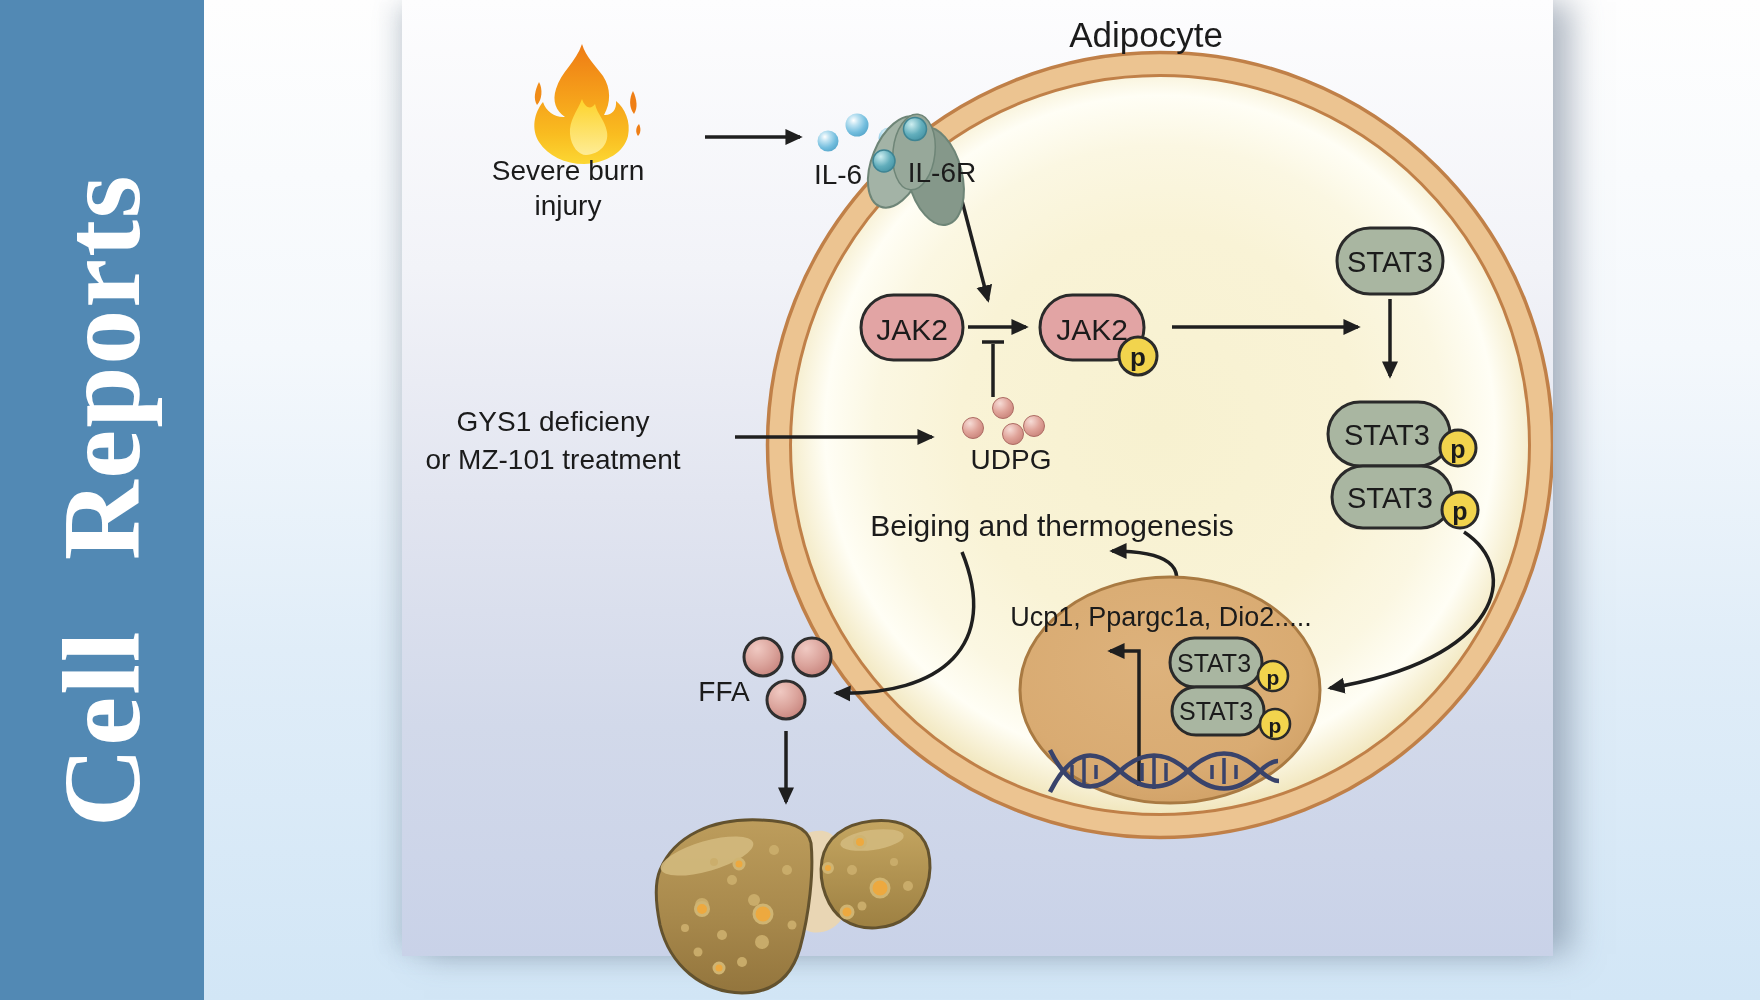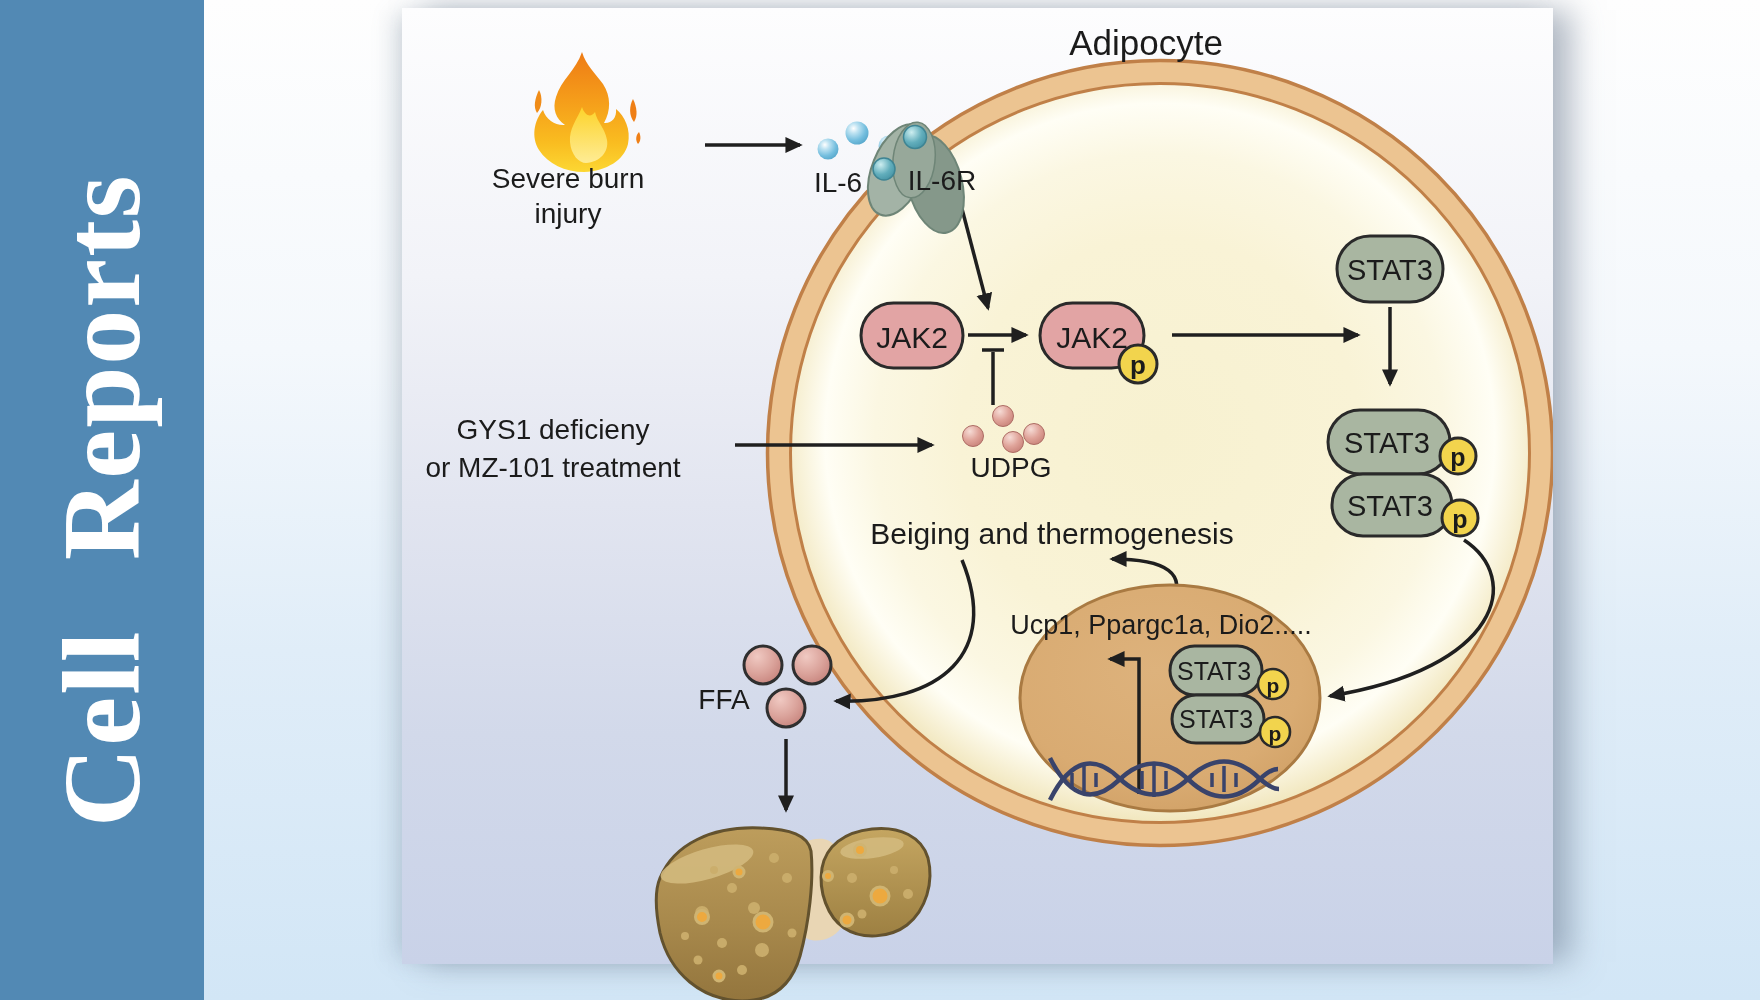--- a/index.html
+++ b/index.html
@@ -12,21 +12,21 @@
     position:absolute; left:0; top:0; width:204px; height:1000px;
     background:#5289b4; display:flex; align-items:center; justify-content:center;
   }
   .sidebar-title {
     writing-mode:vertical-rl; transform:rotate(180deg);
     color:#ffffff; font-family:"Liberation Serif", serif; font-weight:bold;
     font-size:110px; line-height:1; letter-spacing:2px; text-align:center;
   }
   .sidebar-title .w2 { margin-top:70px; }
   .figure-card {
-    position:absolute; left:402px; top:8px; width:1151px; height:956px;
+    position:absolute; left:402px; top:0; width:1151px; height:956px;
     background:linear-gradient(180deg,#fdfdfe 0%,#f2f3f8 28%,#e2e5f0 52%,#d2d9ea 76%,#c9d2e8 100%);
     box-shadow:20px 0 30px -2px rgba(100,115,138,.5), -12px 0 22px -6px rgba(110,128,150,.3);
   }
   svg text { font-family:"Liberation Sans", sans-serif; fill:#1b1b1b; }
   .arrow { stroke:#1f1f1f; stroke-width:3.5; fill:none; }
   .pill  { stroke:#2a2a2a; stroke-width:3; }
   .ptext { font-weight:bold; }
 </style>
 </head>
 <body>

